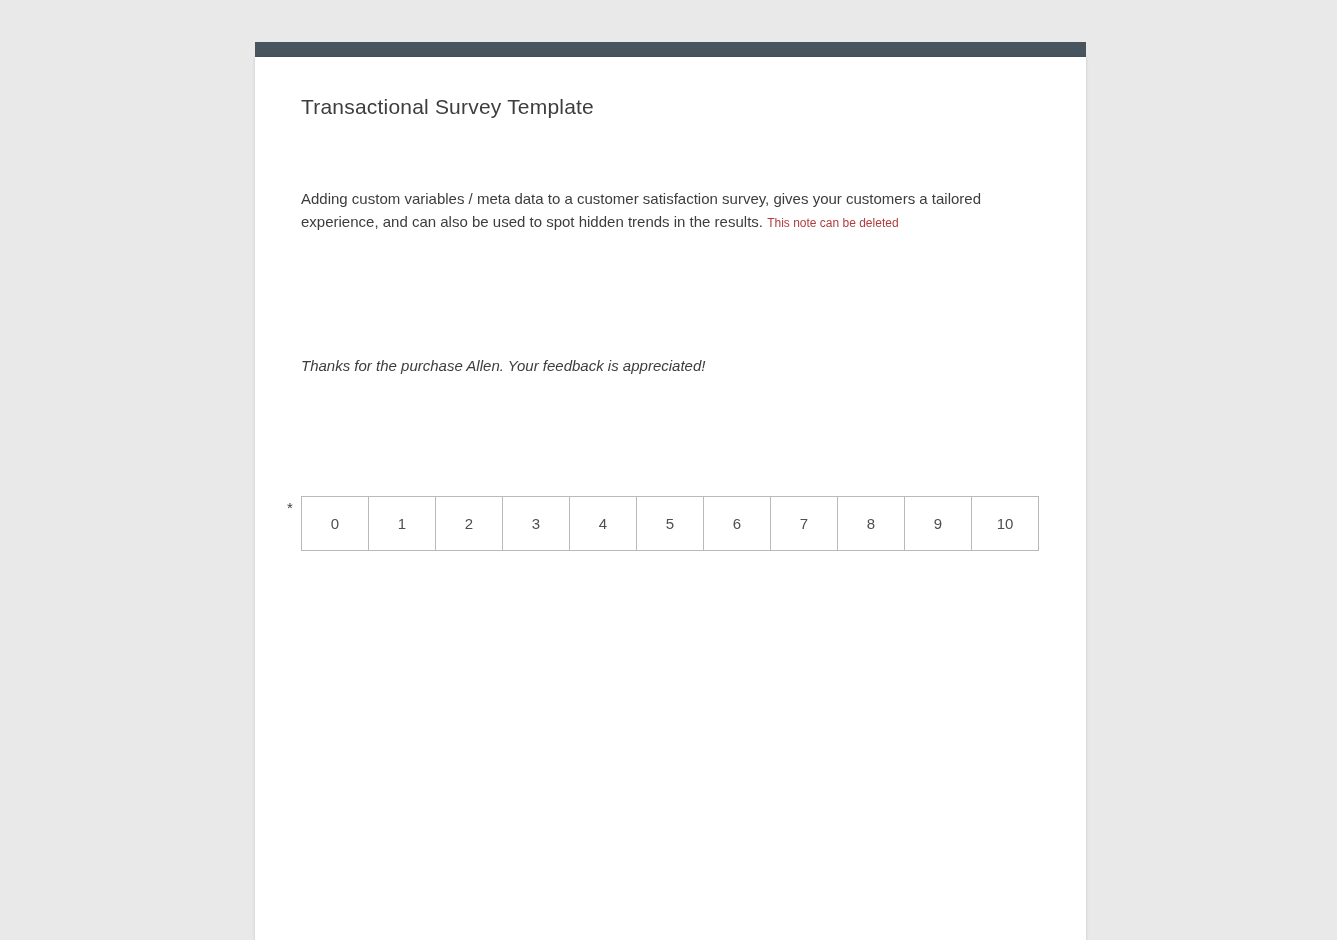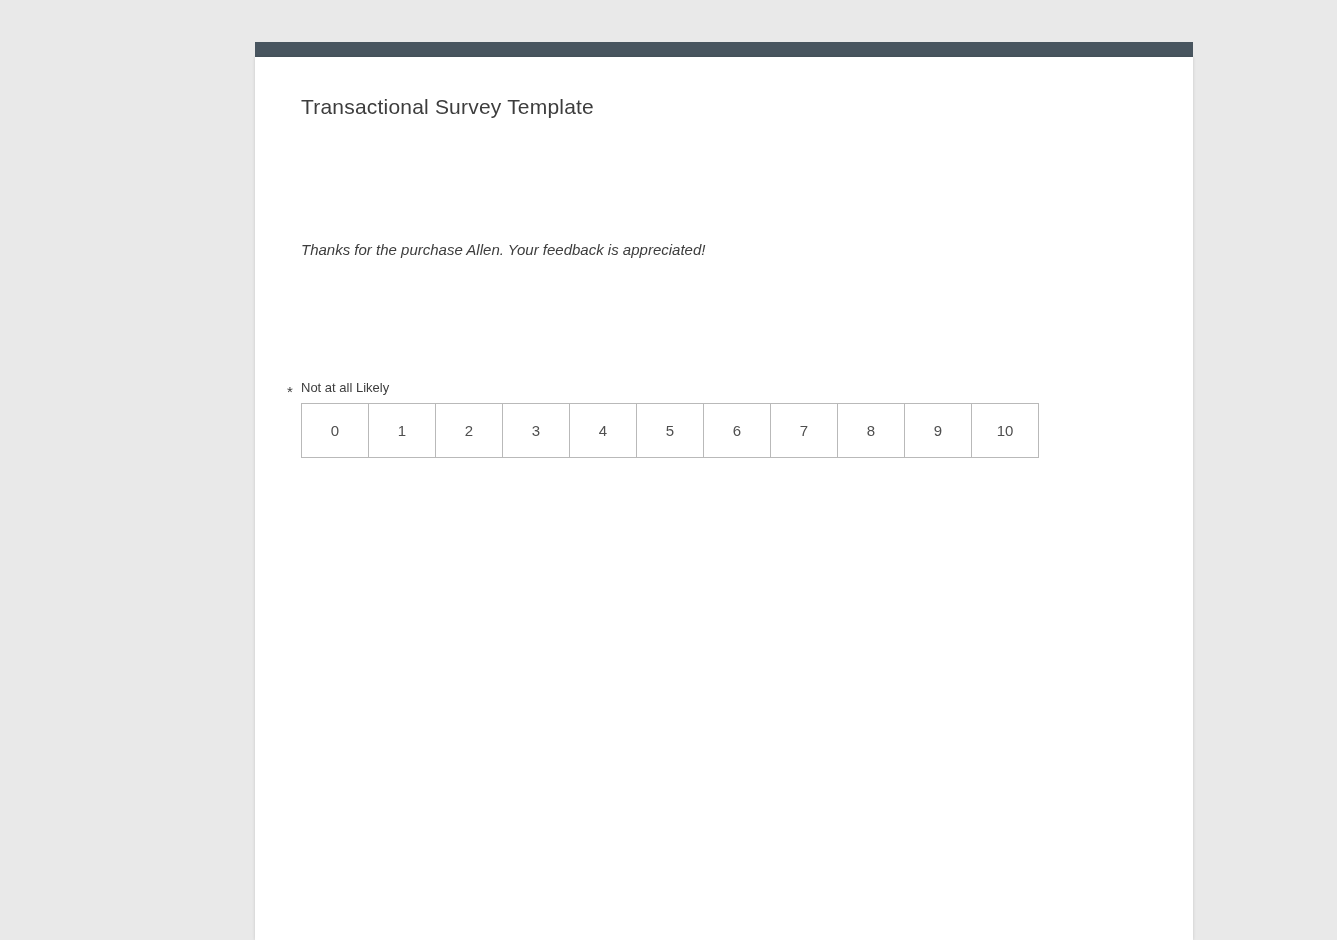--- a/index.html
+++ b/index.html
@@ -7,21 +7,21 @@
   body {
     background: #e9e9e9;
     font-family: "Liberation Sans", sans-serif;
     overflow: hidden;
     position: relative;
   }
   .survey-card {
     position: absolute;
     left: 255px;
     top: 42px;
-    width: 938px;
+    width: 831px;
     height: 898px;
   }
   .top-bar {
     height: 15px;
     background: #48555f;
   }
   .card-body {
     background: #ffffff;
     height: 883px;
     padding: 38px 47px 0 46px;
@@ -109,28 +109,28 @@
 </style>
 </head>
 <body>
 
 <div class="survey-card">
   <div class="top-bar"></div>
   <div class="card-body">
 
     <h1 class="survey-title">Transactional Survey Template</h1>
 
+    <p class="intro-text"><span>Adding custom variables / meta data to a customer satisfaction survey, gives your customers a tailored experience, and can also be used to spot hidden trends in the results.</span> <span class="intro-note">This note can be deleted</span></p>
 
     <p class="greeting">Thanks for the purchase Allen. Your feedback is appreciated!</p>
 
     <div>
       <div class="question-label">
         <span class="req">*</span>
       </div>
-      <div class="scale-caption">Not at all Likely</div>
       <div class="nps-scale">
         <button class="nps-cell">0</button>
         <button class="nps-cell">1</button>
         <button class="nps-cell">2</button>
         <button class="nps-cell">3</button>
         <button class="nps-cell">4</button>
         <button class="nps-cell">5</button>
         <button class="nps-cell">6</button>
         <button class="nps-cell">7</button>
         <button class="nps-cell">8</button>

